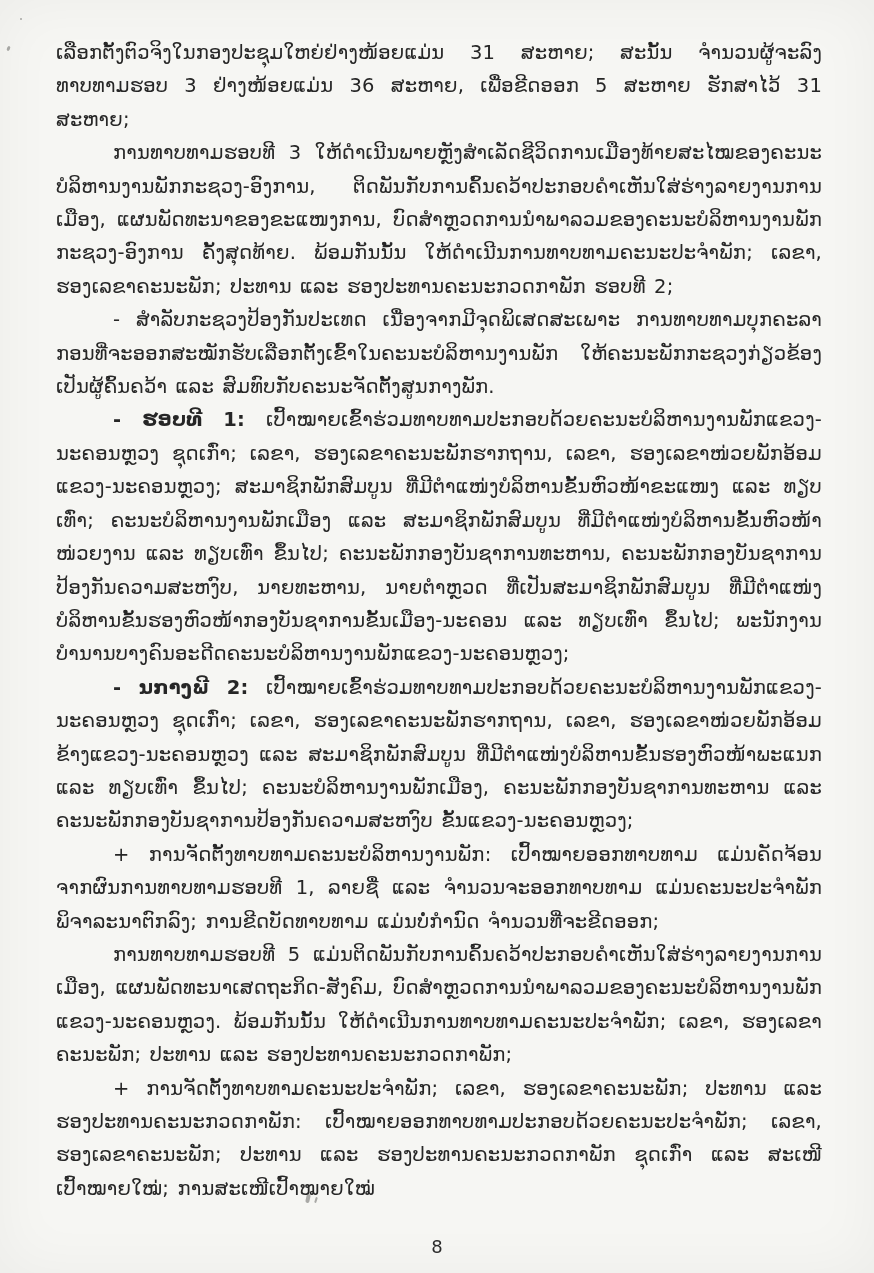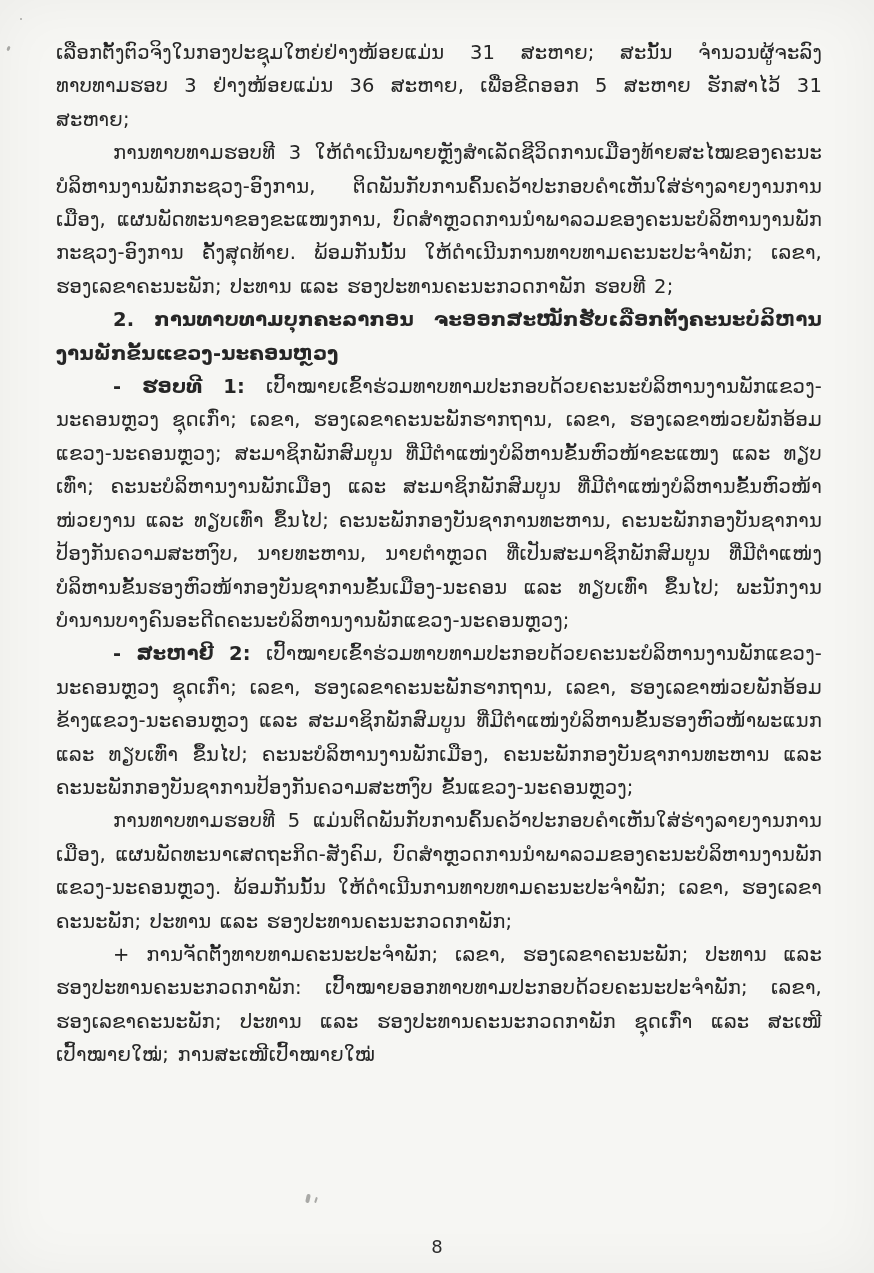--- a/index.html
+++ b/index.html
@@ -65,28 +65,31 @@
   <span class="speck s1"></span>
   <span class="speck s4"></span>
 
   <div class="text-block">
     <p class="para no-indent">
       <span>ເລືອກຕັ້ງຕົວຈິງໃນກອງປະຊຸມໃຫຍ່ຢ່າງໜ້ອຍແມ່ນ 31 ສະຫາຍ; ສະນັ້ນ ຈຳນວນຜູ້ຈະລົງທາບທາມຮອບ 3 ຢ່າງໜ້ອຍແມ່ນ 36 ສະຫາຍ, ເພື່ອຂີດອອກ 5 ສະຫາຍ ຮັກສາໄວ້ 31 ສະຫາຍ;</span>
     </p>
     <p class="para">
       <span>ການທາບທາມຮອບທີ 3 ໃຫ້ດຳເນີນພາຍຫຼັງສຳເລັດຊີວິດການເມືອງທ້າຍສະໄໝຂອງຄະນະບໍລິຫານງານພັກກະຊວງ-ອົງການ, ຕິດພັນກັບການຄົ້ນຄວ້າປະກອບຄຳເຫັນໃສ່ຮ່າງລາຍງານການເມືອງ, ແຜນພັດທະນາຂອງຂະແໜງການ, ບົດສຳຫຼວດການນຳພາລວມຂອງຄະນະບໍລິຫານງານພັກກະຊວງ-ອົງການ ຄັ້ງສຸດທ້າຍ. ພ້ອມກັນນັ້ນ ໃຫ້ດຳເນີນການທາບທາມຄະນະປະຈຳພັກ; ເລຂາ, ຮອງເລຂາຄະນະພັກ; ປະທານ ແລະ ຮອງປະທານຄະນະກວດກາພັກ ຮອບທີ 2;</span>
     </p>
-    <p class="para heading">
-      <span>2. ການທາບທາມບຸກຄະລາກອນ ຈະອອກສະໝັກຮັບເລືອກຕັ້ງຄະນະບໍລິຫານງານພັກຂັ້ນແຂວງ-ນະຄອນຫຼວງ</span>
+    <p class="para">
+      <span>- ສຳລັບກະຊວງປ້ອງກັນປະເທດ ເນື່ອງຈາກມີຈຸດພິເສດສະເພາະ ການທາບທາມບຸກຄະລາກອນທີ່ຈະອອກສະໝັກຮັບເລືອກຕັ້ງເຂົ້າໃນຄະນະບໍລິຫານງານພັກ ໃຫ້ຄະນະພັກກະຊວງກ່ຽວຂ້ອງເປັນຜູ້ຄົ້ນຄວ້າ ແລະ ສົມທົບກັບຄະນະຈັດຕັ້ງສູນກາງພັກ.</span>
     </p>
     <p class="para">
       <span class="lead">- ຮອບທີ 1: </span><span>ເປົ້າໝາຍເຂົ້າຮ່ວມທາບທາມປະກອບດ້ວຍຄະນະບໍລິຫານງານພັກແຂວງ-ນະຄອນຫຼວງ ຊຸດເກົ່າ; ເລຂາ, ຮອງເລຂາຄະນະພັກຮາກຖານ, ເລຂາ, ຮອງເລຂາໜ່ວຍພັກອ້ອມແຂວງ-ນະຄອນຫຼວງ; ສະມາຊິກພັກສົມບູນ ທີ່ມີຕຳແໜ່ງບໍລິຫານຂັ້ນຫົວໜ້າຂະແໜງ ແລະ ທຽບເທົ່າ; ຄະນະບໍລິຫານງານພັກເມືອງ ແລະ ສະມາຊິກພັກສົມບູນ ທີ່ມີຕຳແໜ່ງບໍລິຫານຂັ້ນຫົວໜ້າໜ່ວຍງານ ແລະ ທຽບເທົ່າ ຂຶ້ນໄປ; ຄະນະພັກກອງບັນຊາການທະຫານ, ຄະນະພັກກອງບັນຊາການປ້ອງກັນຄວາມສະຫງົບ, ນາຍທະຫານ, ນາຍຕຳຫຼວດ ທີ່ເປັນສະມາຊິກພັກສົມບູນ ທີ່ມີຕຳແໜ່ງບໍລິຫານຂັ້ນຮອງຫົວໜ້າກອງບັນຊາການຂັ້ນເມືອງ-ນະຄອນ ແລະ ທຽບເທົ່າ ຂຶ້ນໄປ; ພະນັກງານບຳນານບາງຄົນອະດີດຄະນະບໍລິຫານງານພັກແຂວງ-ນະຄອນຫຼວງ;</span>
     </p>
     <p class="para">
-      <span class="lead">- ສະຫາຍີ 2: </span><span>ເປົ້າໝາຍເຂົ້າຮ່ວມທາບທາມປະກອບດ້ວຍຄະນະບໍລິຫານງານພັກແຂວງ-ນະຄອນຫຼວງ ຊຸດເກົ່າ; ເລຂາ, ຮອງເລຂາຄະນະພັກຮາກຖານ, ເລຂາ, ຮອງເລຂາໜ່ວຍພັກອ້ອມຂ້າງແຂວງ-ນະຄອນຫຼວງ ແລະ ສະມາຊິກພັກສົມບູນ ທີ່ມີຕຳແໜ່ງບໍລິຫານຂັ້ນຮອງຫົວໜ້າພະແນກ ແລະ ທຽບເທົ່າ ຂຶ້ນໄປ; ຄະນະບໍລິຫານງານພັກເມືອງ, ຄະນະພັກກອງບັນຊາການທະຫານ ແລະ ຄະນະພັກກອງບັນຊາການປ້ອງກັນຄວາມສະຫງົບ ຂັ້ນແຂວງ-ນະຄອນຫຼວງ;</span>
+      <span class="lead">- ນກາງພີ 2: </span><span>ເປົ້າໝາຍເຂົ້າຮ່ວມທາບທາມປະກອບດ້ວຍຄະນະບໍລິຫານງານພັກແຂວງ-ນະຄອນຫຼວງ ຊຸດເກົ່າ; ເລຂາ, ຮອງເລຂາຄະນະພັກຮາກຖານ, ເລຂາ, ຮອງເລຂາໜ່ວຍພັກອ້ອມຂ້າງແຂວງ-ນະຄອນຫຼວງ ແລະ ສະມາຊິກພັກສົມບູນ ທີ່ມີຕຳແໜ່ງບໍລິຫານຂັ້ນຮອງຫົວໜ້າພະແນກ ແລະ ທຽບເທົ່າ ຂຶ້ນໄປ; ຄະນະບໍລິຫານງານພັກເມືອງ, ຄະນະພັກກອງບັນຊາການທະຫານ ແລະ ຄະນະພັກກອງບັນຊາການປ້ອງກັນຄວາມສະຫງົບ ຂັ້ນແຂວງ-ນະຄອນຫຼວງ;</span>
+    </p>
+    <p class="para">
+      <span>+ ການຈັດຕັ້ງທາບທາມຄະນະບໍລິຫານງານພັກ: ເປົ້າໝາຍອອກທາບທາມ ແມ່ນຄັດຈ້ອນຈາກຜົນການທາບທາມຮອບທີ 1, ລາຍຊື່ ແລະ ຈຳນວນຈະອອກທາບທາມ ແມ່ນຄະນະປະຈຳພັກພິຈາລະນາຕົກລົງ; ການຂີດບັດທາບທາມ ແມ່ນບໍ່ກຳນົດ ຈຳນວນທີ່ຈະຂີດອອກ;</span>
     </p>
     <p class="para">
       <span>ການທາບທາມຮອບທີ 5 ແມ່ນຕິດພັນກັບການຄົ້ນຄວ້າປະກອບຄຳເຫັນໃສ່ຮ່າງລາຍງານການເມືອງ, ແຜນພັດທະນາເສດຖະກິດ-ສັງຄົມ, ບົດສຳຫຼວດການນຳພາລວມຂອງຄະນະບໍລິຫານງານພັກແຂວງ-ນະຄອນຫຼວງ. ພ້ອມກັນນັ້ນ ໃຫ້ດຳເນີນການທາບທາມຄະນະປະຈຳພັກ; ເລຂາ, ຮອງເລຂາຄະນະພັກ; ປະທານ ແລະ ຮອງປະທານຄະນະກວດກາພັກ;</span>
     </p>
     <p class="para">
       <span>+ ການຈັດຕັ້ງທາບທາມຄະນະປະຈຳພັກ; ເລຂາ, ຮອງເລຂາຄະນະພັກ; ປະທານ ແລະ ຮອງປະທານຄະນະກວດກາພັກ: ເປົ້າໝາຍອອກທາບທາມປະກອບດ້ວຍຄະນະປະຈຳພັກ; ເລຂາ, ຮອງເລຂາຄະນະພັກ; ປະທານ ແລະ ຮອງປະທານຄະນະກວດກາພັກ ຊຸດເກົ່າ ແລະ ສະເໜີເປົ້າໝາຍໃໝ່; ການສະເໜີເປົ້າໝາຍໃໝ່</span>
     </p>
   </div>
 
   <span class="speck s2"></span>

